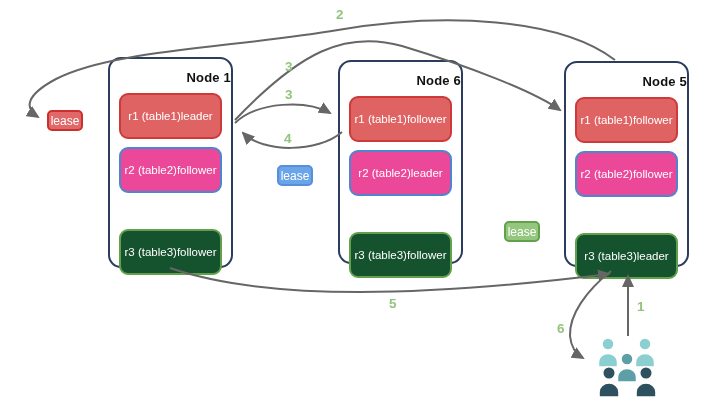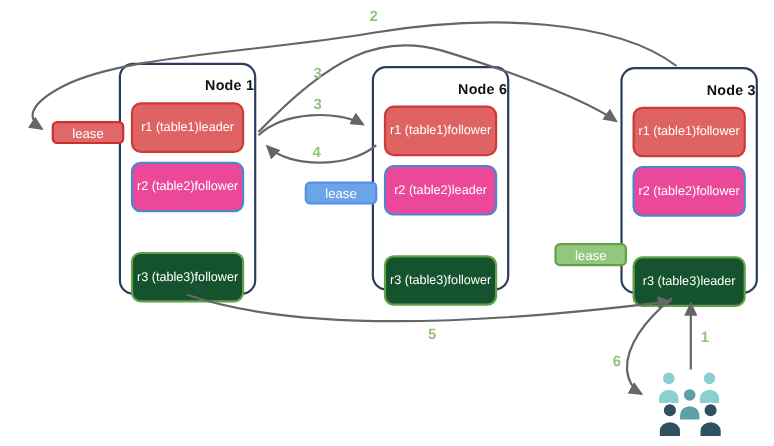--- a/index.html
+++ b/index.html
@@ -19,21 +19,21 @@
   .replica{
     margin:8px 9px 0;height:46px;border-radius:9px;border:2px solid;
     display:flex;flex-direction:row;justify-content:center;align-items:center;
     color:#ffffff;font-size:11.5px;line-height:1.3;box-sizing:border-box;text-align:center;
   }
   .fill-red{background:#e06363;border-color:#cc3a3a;}
   .fill-blue{background:#ec4899;border-color:#4d86ce;}
   .fill-green{background:#14532d;border-color:#62a04b;margin-top:36px;}
   
   .lease{
-    position:absolute;width:66px;height:21px;border-radius:5px;border:2px solid;
+    position:absolute;width:36px;height:21px;border-radius:5px;border:2px solid;
     display:flex;align-items:center;justify-content:center;color:#ffffff;
     font-size:12px;box-sizing:border-box;z-index:4;
   }
   .lease-red{background:#e06868;border-color:#cc2f2f;}
   .lease-blue{background:#6ba4e8;border-color:#5490dd;}
   .lease-green{background:#93c77e;border-color:#62a04b;}
   
   .step{
     position:absolute;color:#93c47d;font-weight:bold;font-size:13.5px;z-index:5;
   }
@@ -123,21 +123,21 @@
       <span>r2 (table2)</span>
       <span>leader</span>
     </div>
     <div class="replica fill-green">
       <span>r3 (table3)</span>
       <span>follower</span>
     </div>
   </div>
 
   <div class="node" style="left:564px;top:61px;height:206px;">
-    <div class="node-title">Node 3</div>
+    <div class="node-title">Node 5</div>
     <div class="replica fill-red">
       <span>r1 (table1)</span>
       <span>follower</span>
     </div>
     <div class="replica fill-blue">
       <span>r2 (table2)</span>
       <span>follower</span>
     </div>
     <div class="replica fill-green">
       <span>r3 (table3)</span>

